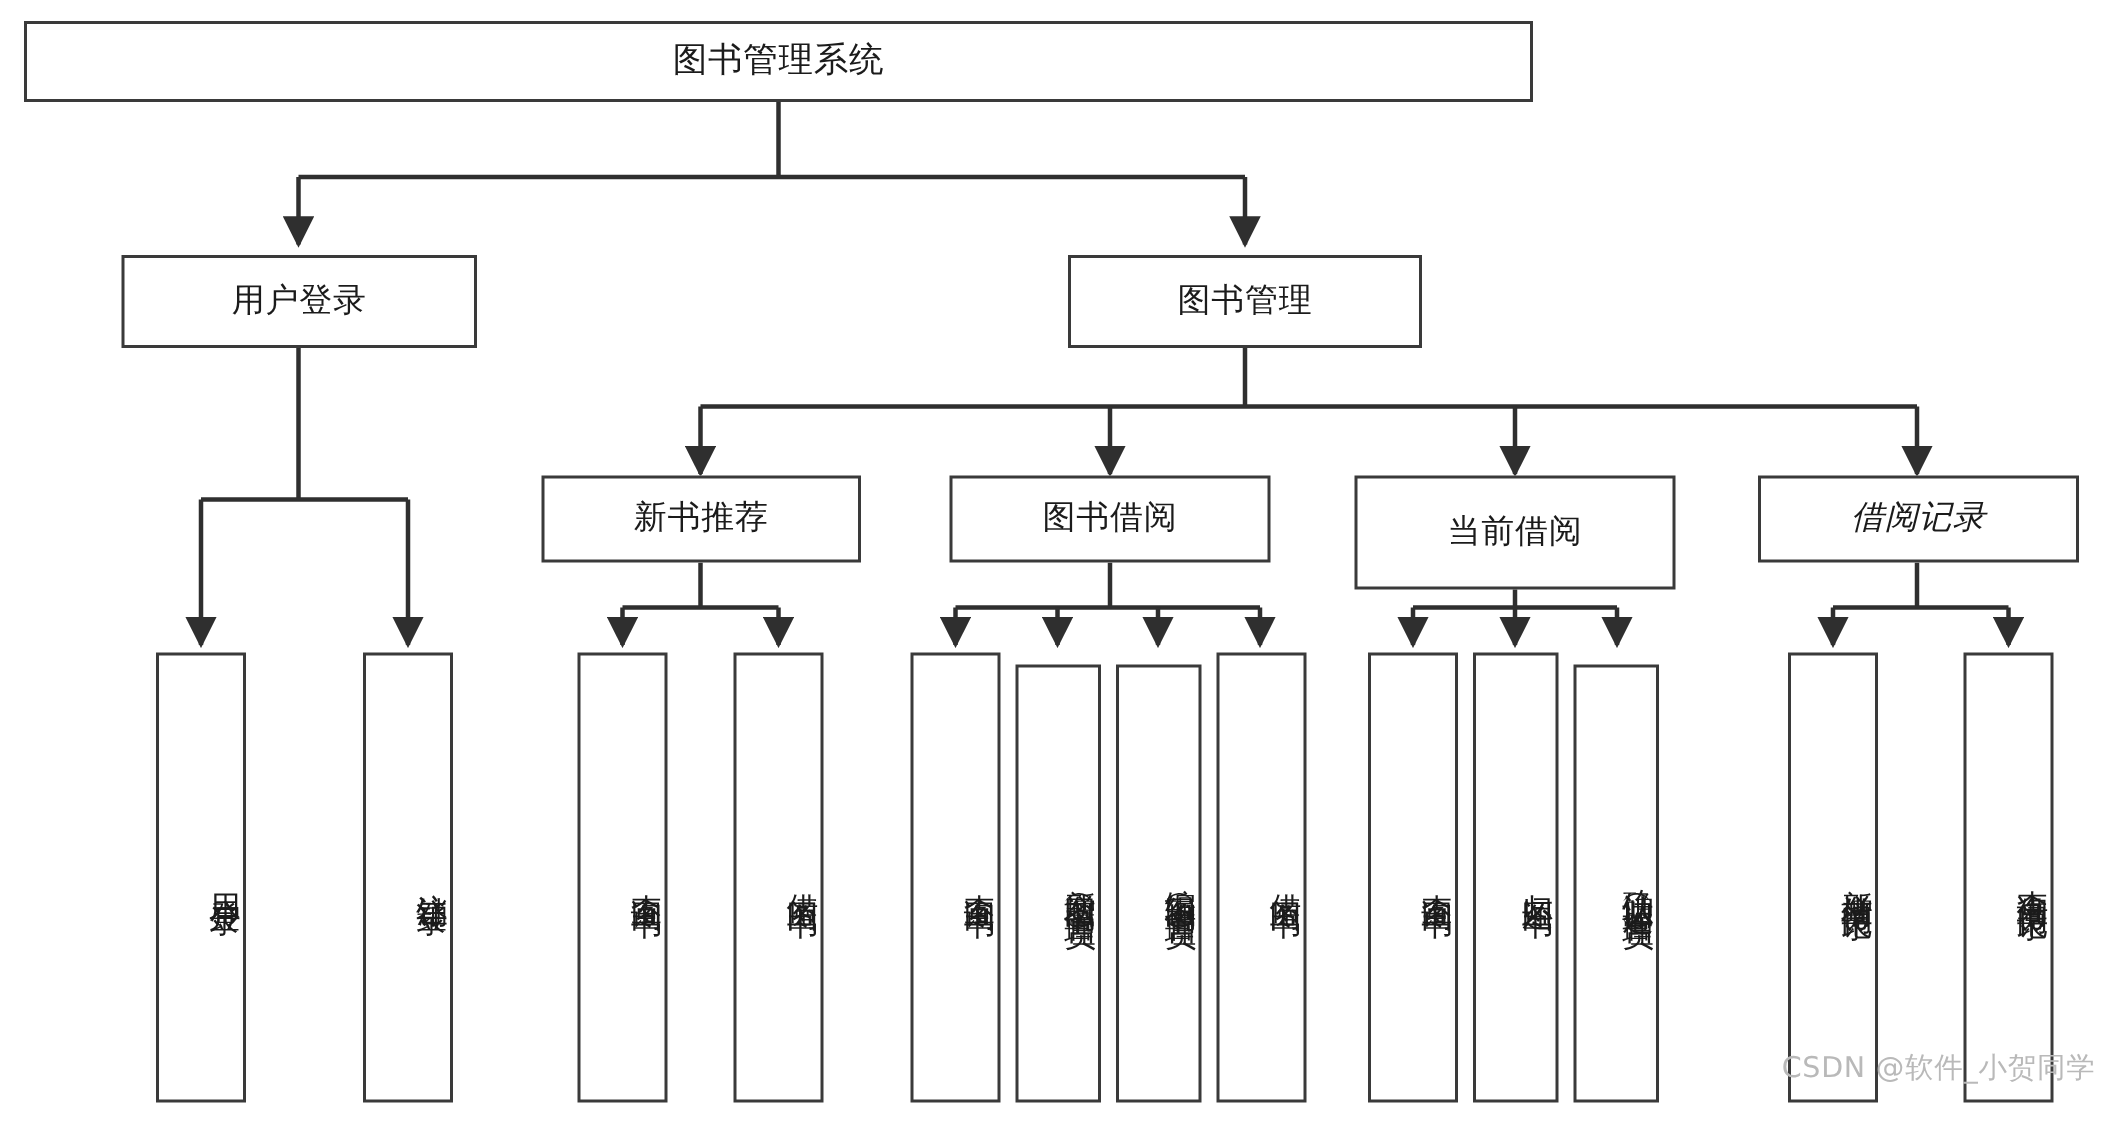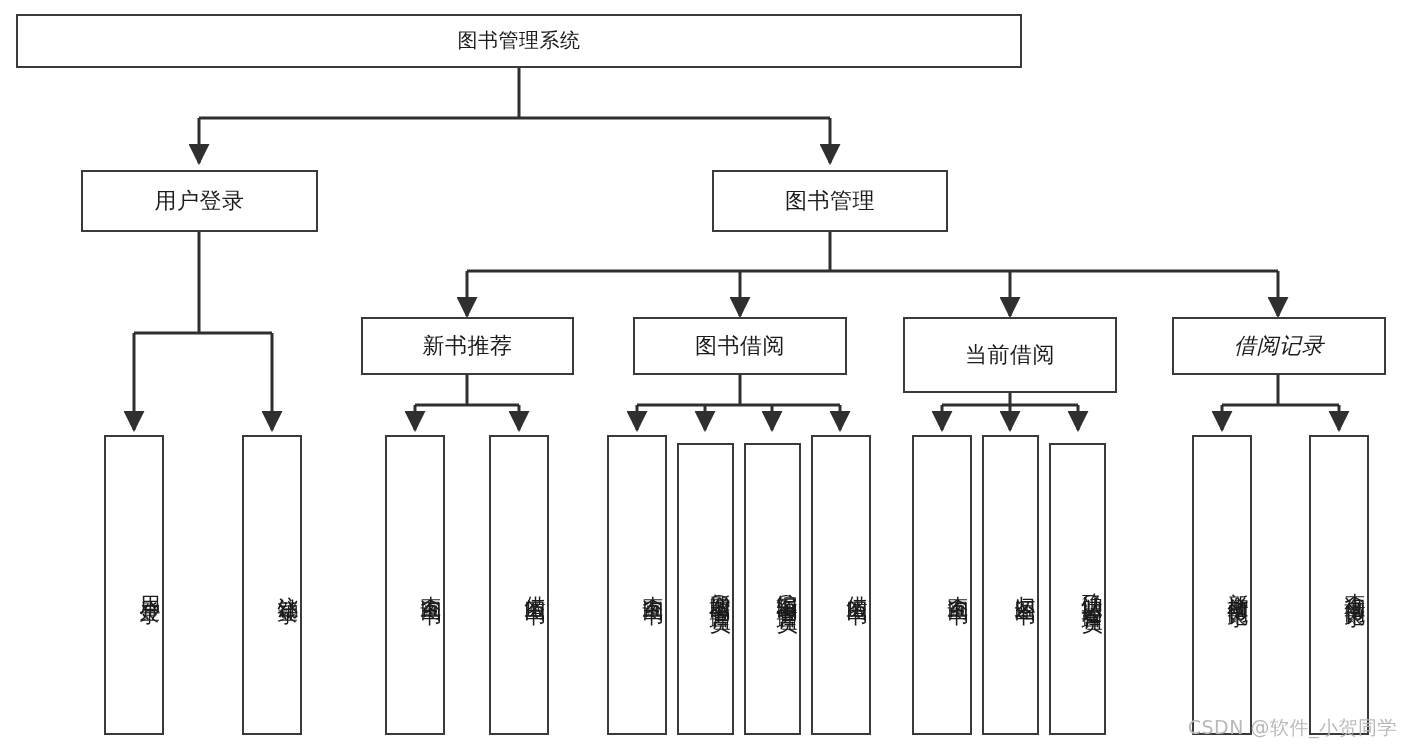--- a/index.html
+++ b/index.html
@@ -48,26 +48,26 @@
     letter-spacing: 3px;
     padding: 6px 0;
     align-items: flex-start;
     justify-content: center;
   }
   .node.vert > .label {
     display: block;
     max-height: 100%;
   }
   .node.root {
-    font-size: 20px;
+    font-size: 23px;
   }
   .watermark {
     position: absolute;
     right: 8px;
-    bottom: 6px;
+    bottom: 22px;
     font-size: 19px;
     color: #b9b9b9;
     letter-spacing: 0.5px;
     white-space: nowrap;
     font-family: "DejaVu Sans", "Liberation Sans", sans-serif;
   }
 </style>
 </head>
 <body>
 

